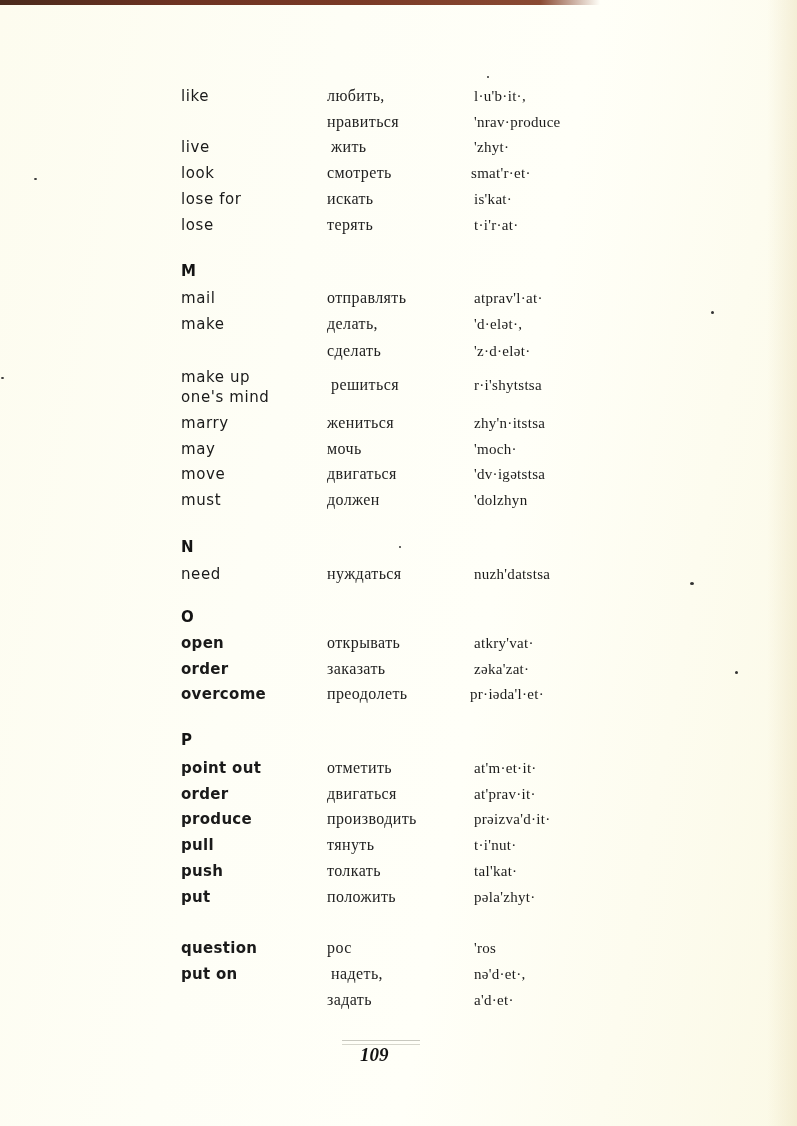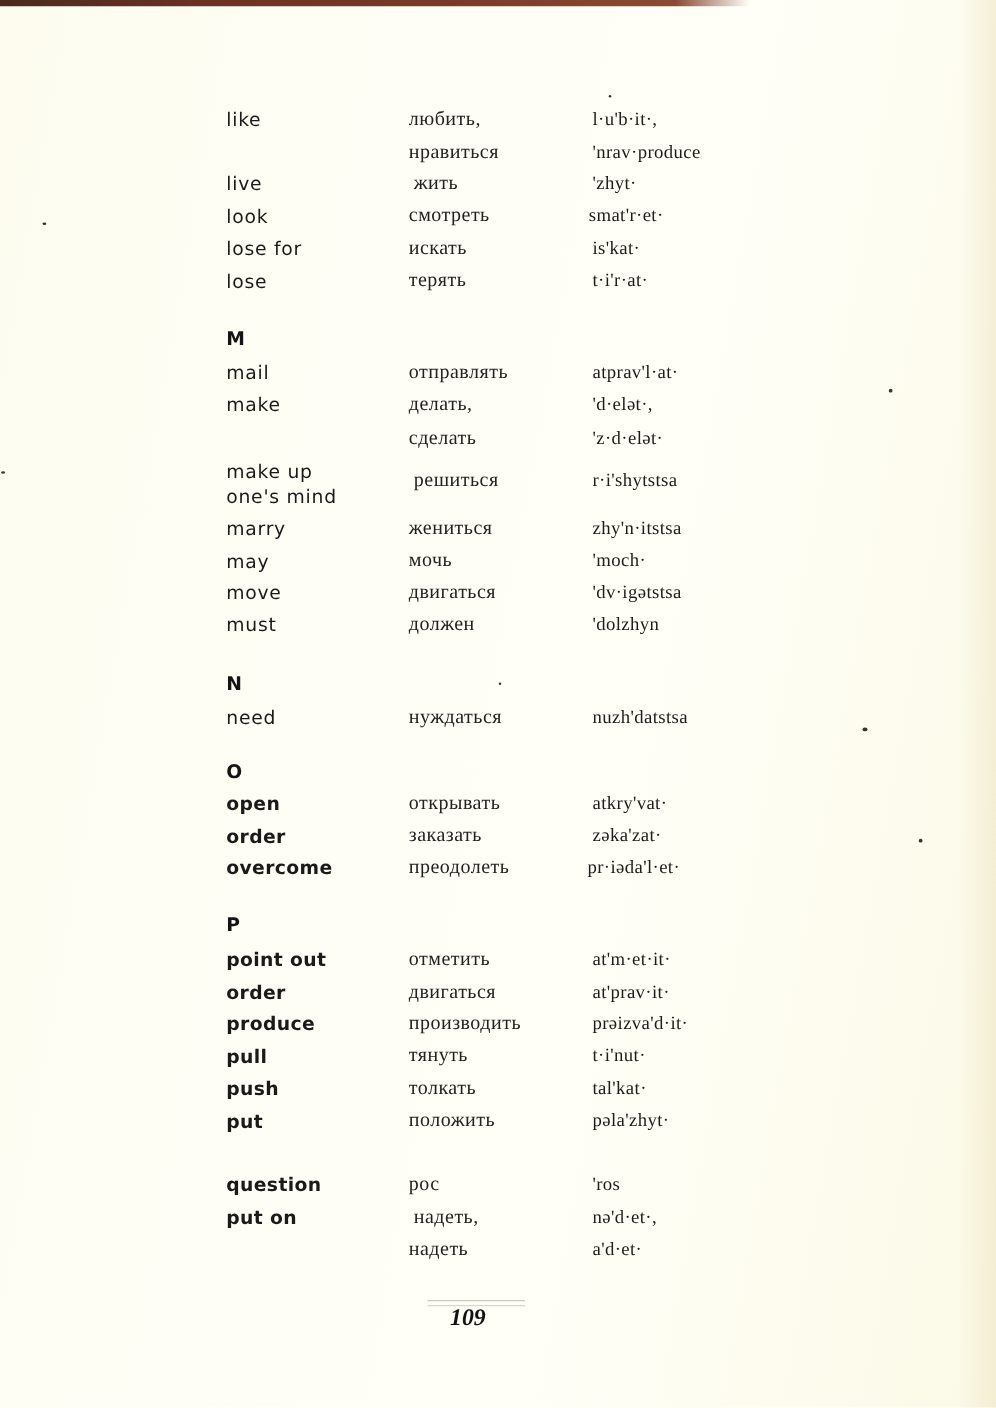--- a/index.html
+++ b/index.html
@@ -252,21 +252,21 @@
     <span class="col-en bold">question</span>
     <span class="col-ru">рос</span>
     <span class="col-tr">'ros</span>
   </div>
   <div class="entry" style="top:964px">
     <span class="col-en bold">put on</span>
     <span class="col-ru" style="left:331px">надеть,</span>
     <span class="col-tr">nə'd·et·,</span>
   </div>
   <div class="entry" style="top:990px">
-    <span class="col-ru">надеть</span>
+    <span class="col-ru">задать</span>
     <span class="col-tr">a'd·et·</span>
   </div>
 
   <div class="page-number-rule"></div>
   <div class="page-number">109</div>
 
   <div class="speck" style="left:34px;top:178px;width:3px;height:2px"></div>
   <div class="speck" style="left:1px;top:377px;width:3px;height:2px"></div>
   <div class="speck" style="left:711px;top:311px;width:3px;height:3px"></div>
   <div class="speck" style="left:690px;top:582px;width:4px;height:3px"></div>

